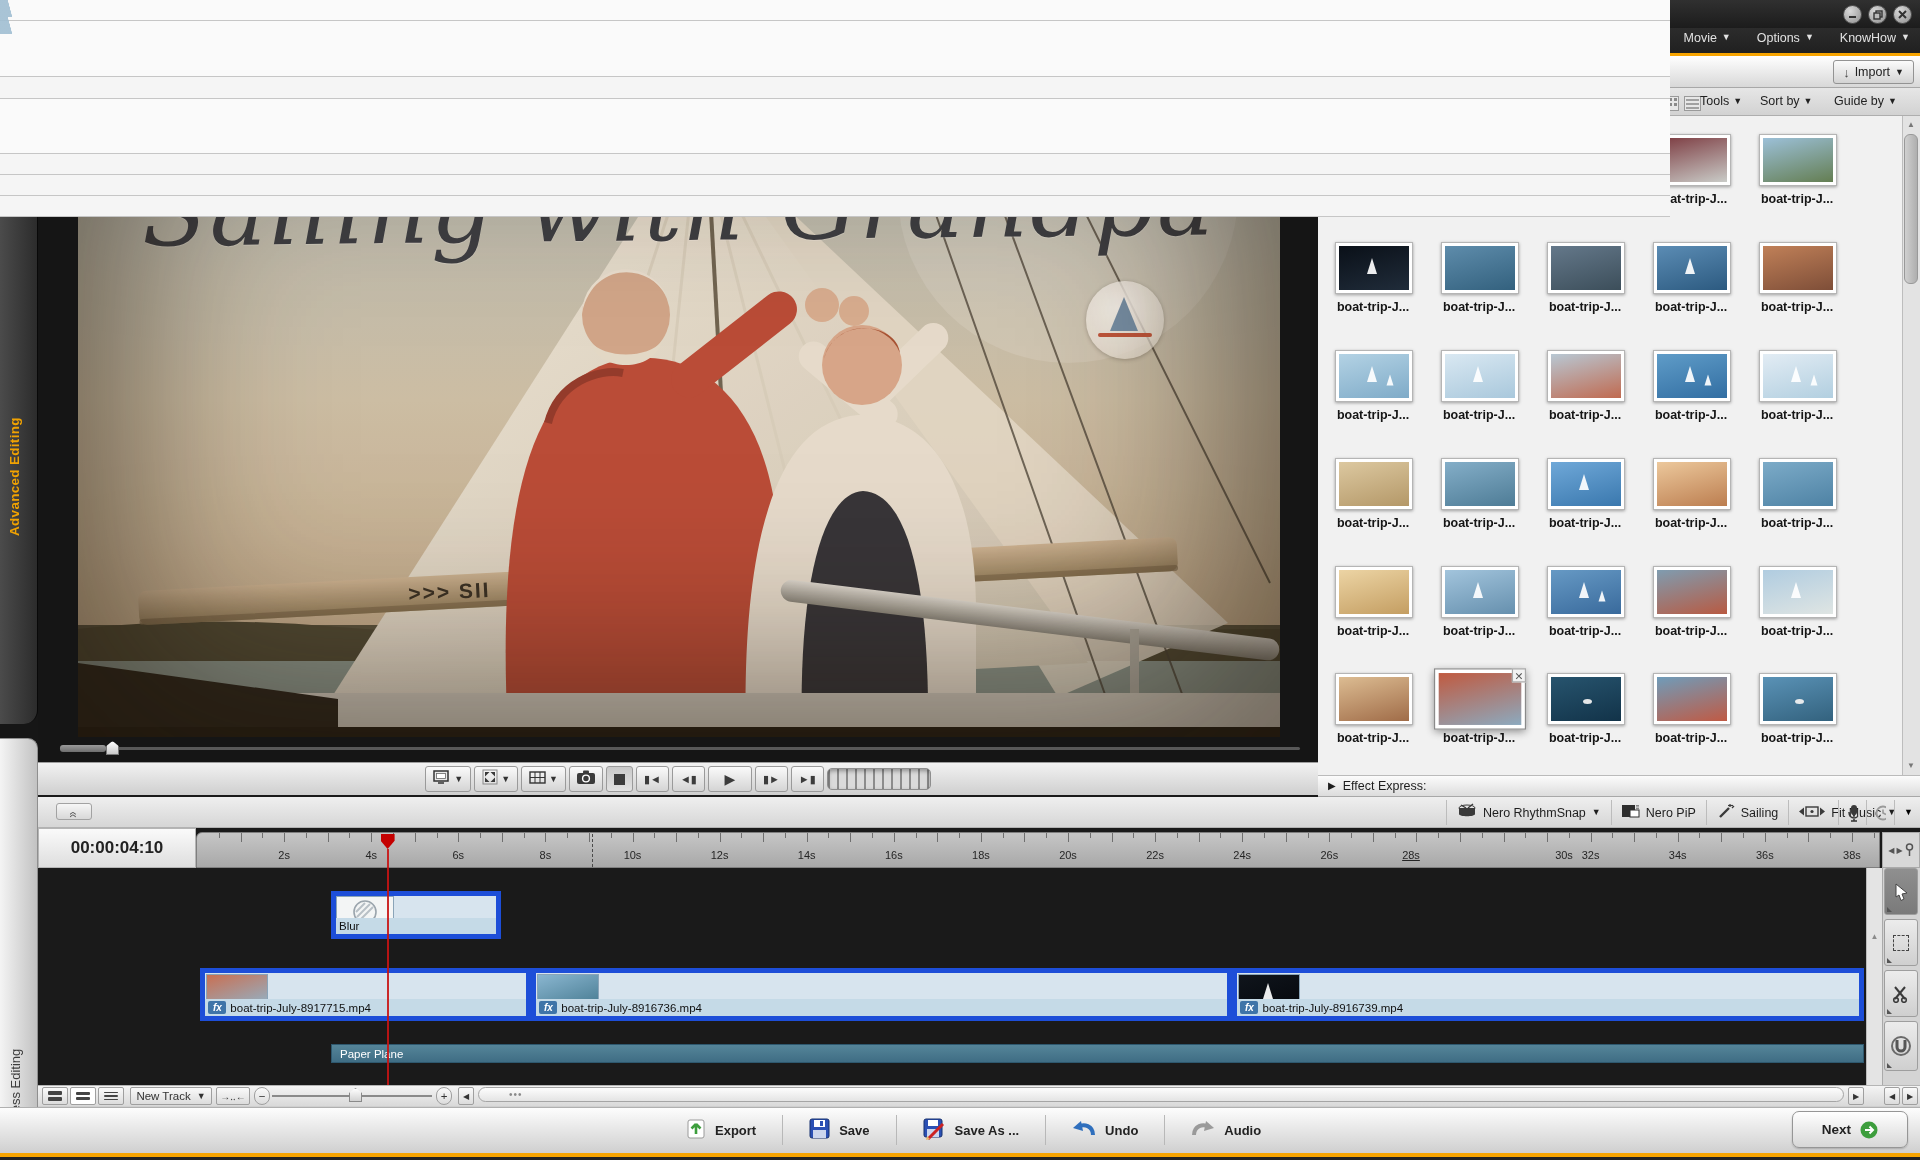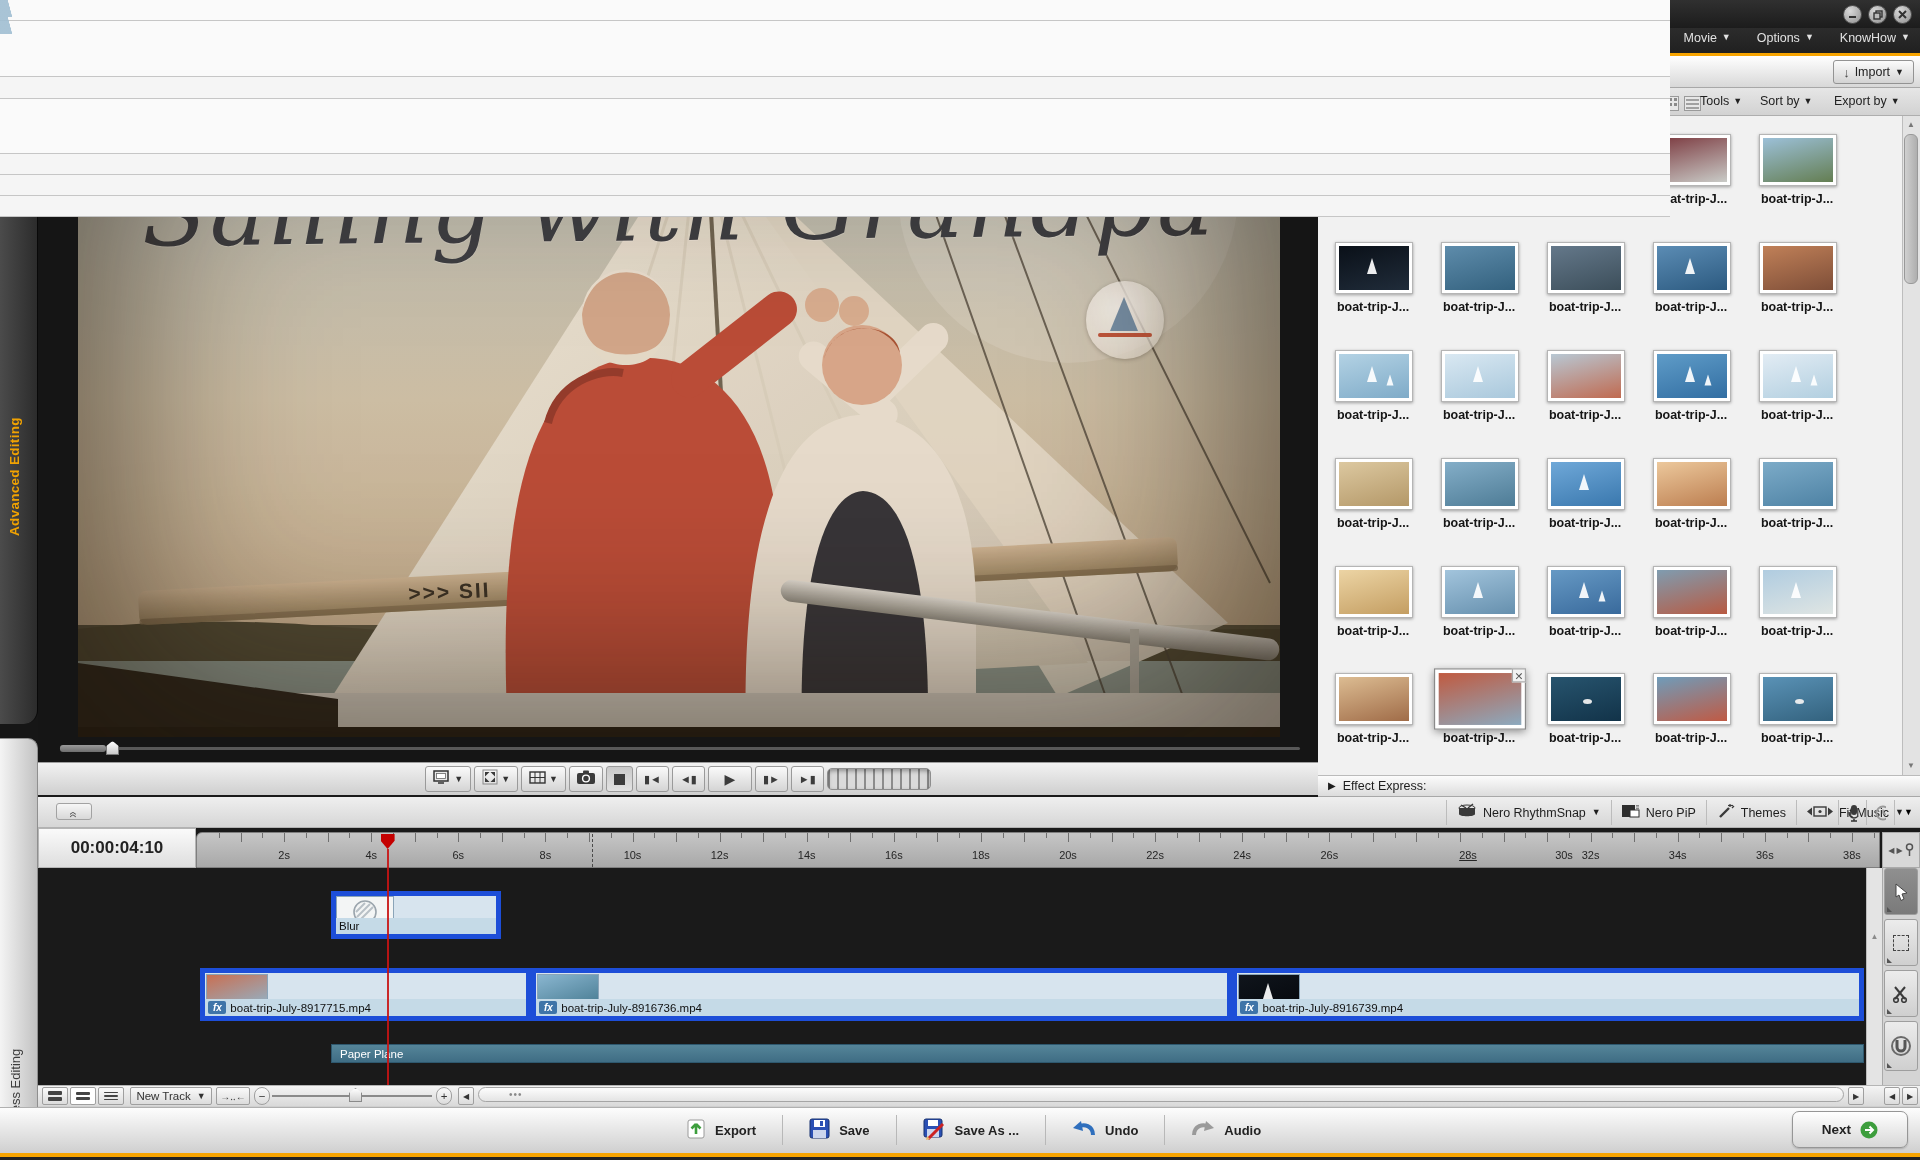--- a/index.html
+++ b/index.html
@@ -439,21 +439,21 @@
     </span>
     <span class="mt-ctrl" style="left:382px;">
         <span>Tools</span>
         <span class="caret">▼</span>
       </span>
     <span class="mt-ctrl" style="left:442px;">
         <span>Sort by</span>
         <span class="caret">▼</span>
       </span>
     <span class="mt-ctrl" style="left:516px;">
-        <span>Export by</span>
+        <span>Guide by</span>
         <span class="caret">▼</span>
       </span>
   <span class="mtab active" style="left: 4px; width: 70px;">Videos</span>
       <span class="mtab" style="left: 80px; width: 84px;">Pictures</span>
       <span class="mtab" style="left: 170px; width: 62px;">Audio</span>
     </div>
   <div class="abs media-grid" id="media-grid">
       <div class="thumb-card" style="left: 17px; top: 18px;">
         <div class="thumb-img" style="background: linear-gradient(165deg, rgb(143, 195, 224), rgb(74, 125, 160));">
           <span class="sailtri" style="left: 28px; top: 12px;"></span>
@@ -646,21 +646,21 @@
       </div>
       <div class="tb-btn">
         <span><svg width="18" height="16">
             <line x1="3" y1="14" x2="12" y2="5" stroke="#3a3a3a" stroke-width="2.4"></line>
             <g stroke="#3a3a3a" stroke-width="1.2">
               <line x1="13" y1="1" x2="13" y2="4"></line>
               <line x1="11" y1="2.5" x2="16" y2="2.5"></line>
               <line x1="15" y1="5" x2="17" y2="3"></line>
             </g>
           </svg></span>
-        <span>Themes</span>
+        <span>Sailing</span>
       </div>
       <div class="tb-btn">
         <span><svg width="26" height="13">
             <polygon points="0,6.5 5,2.5 5,10.5" fill="#3a3a3a"></polygon>
             <rect x="7" y="2" width="12" height="9" fill="none" stroke="#3a3a3a" stroke-width="1.4"></rect>
             <circle cx="13" cy="6.5" r="1.6" fill="#3a3a3a"></circle>
             <polygon points="26,6.5 21,2.5 21,10.5" fill="#3a3a3a"></polygon>
           </svg></span>
         <span>Fit Music</span>
         <span class="caret">▼</span>
@@ -780,21 +780,21 @@
       <div class="tlabel" style="left: 348.4px;">8s</div>
       <div class="tlabel" style="left: 435.5px;">10s</div>
       <div class="tlabel" style="left: 522.6px;">12s</div>
       <div class="tlabel" style="left: 609.7px;">14s</div>
       <div class="tlabel" style="left: 696.8px;">16s</div>
       <div class="tlabel" style="left: 783.9px;">18s</div>
       <div class="tlabel" style="left: 871px;">20s</div>
       <div class="tlabel" style="left: 958.1px;">22s</div>
       <div class="tlabel" style="left: 1045.2px;">24s</div>
       <div class="tlabel" style="left: 1132.3px;">26s</div>
-      <div class="tlabel" style="left: 1271px; text-decoration: underline;">28s</div>
+      <div class="tlabel" style="left: 1214px; text-decoration: underline;">28s</div>
       <div class="tlabel" style="left: 1367px;">30s</div>
       <div class="tlabel" style="left: 1393.6px;">32s</div>
       <div class="tlabel" style="left: 1480.7px;">34s</div>
       <div class="tlabel" style="left: 1567.8px;">36s</div>
       <div class="tlabel" style="left: 1654.9px;">38s</div>
     </div>
   <div class="abs ruler-right">
     <span>◀</span>
     <span>▶</span>
     <svg class="icon-svg" width="9" height="14">

